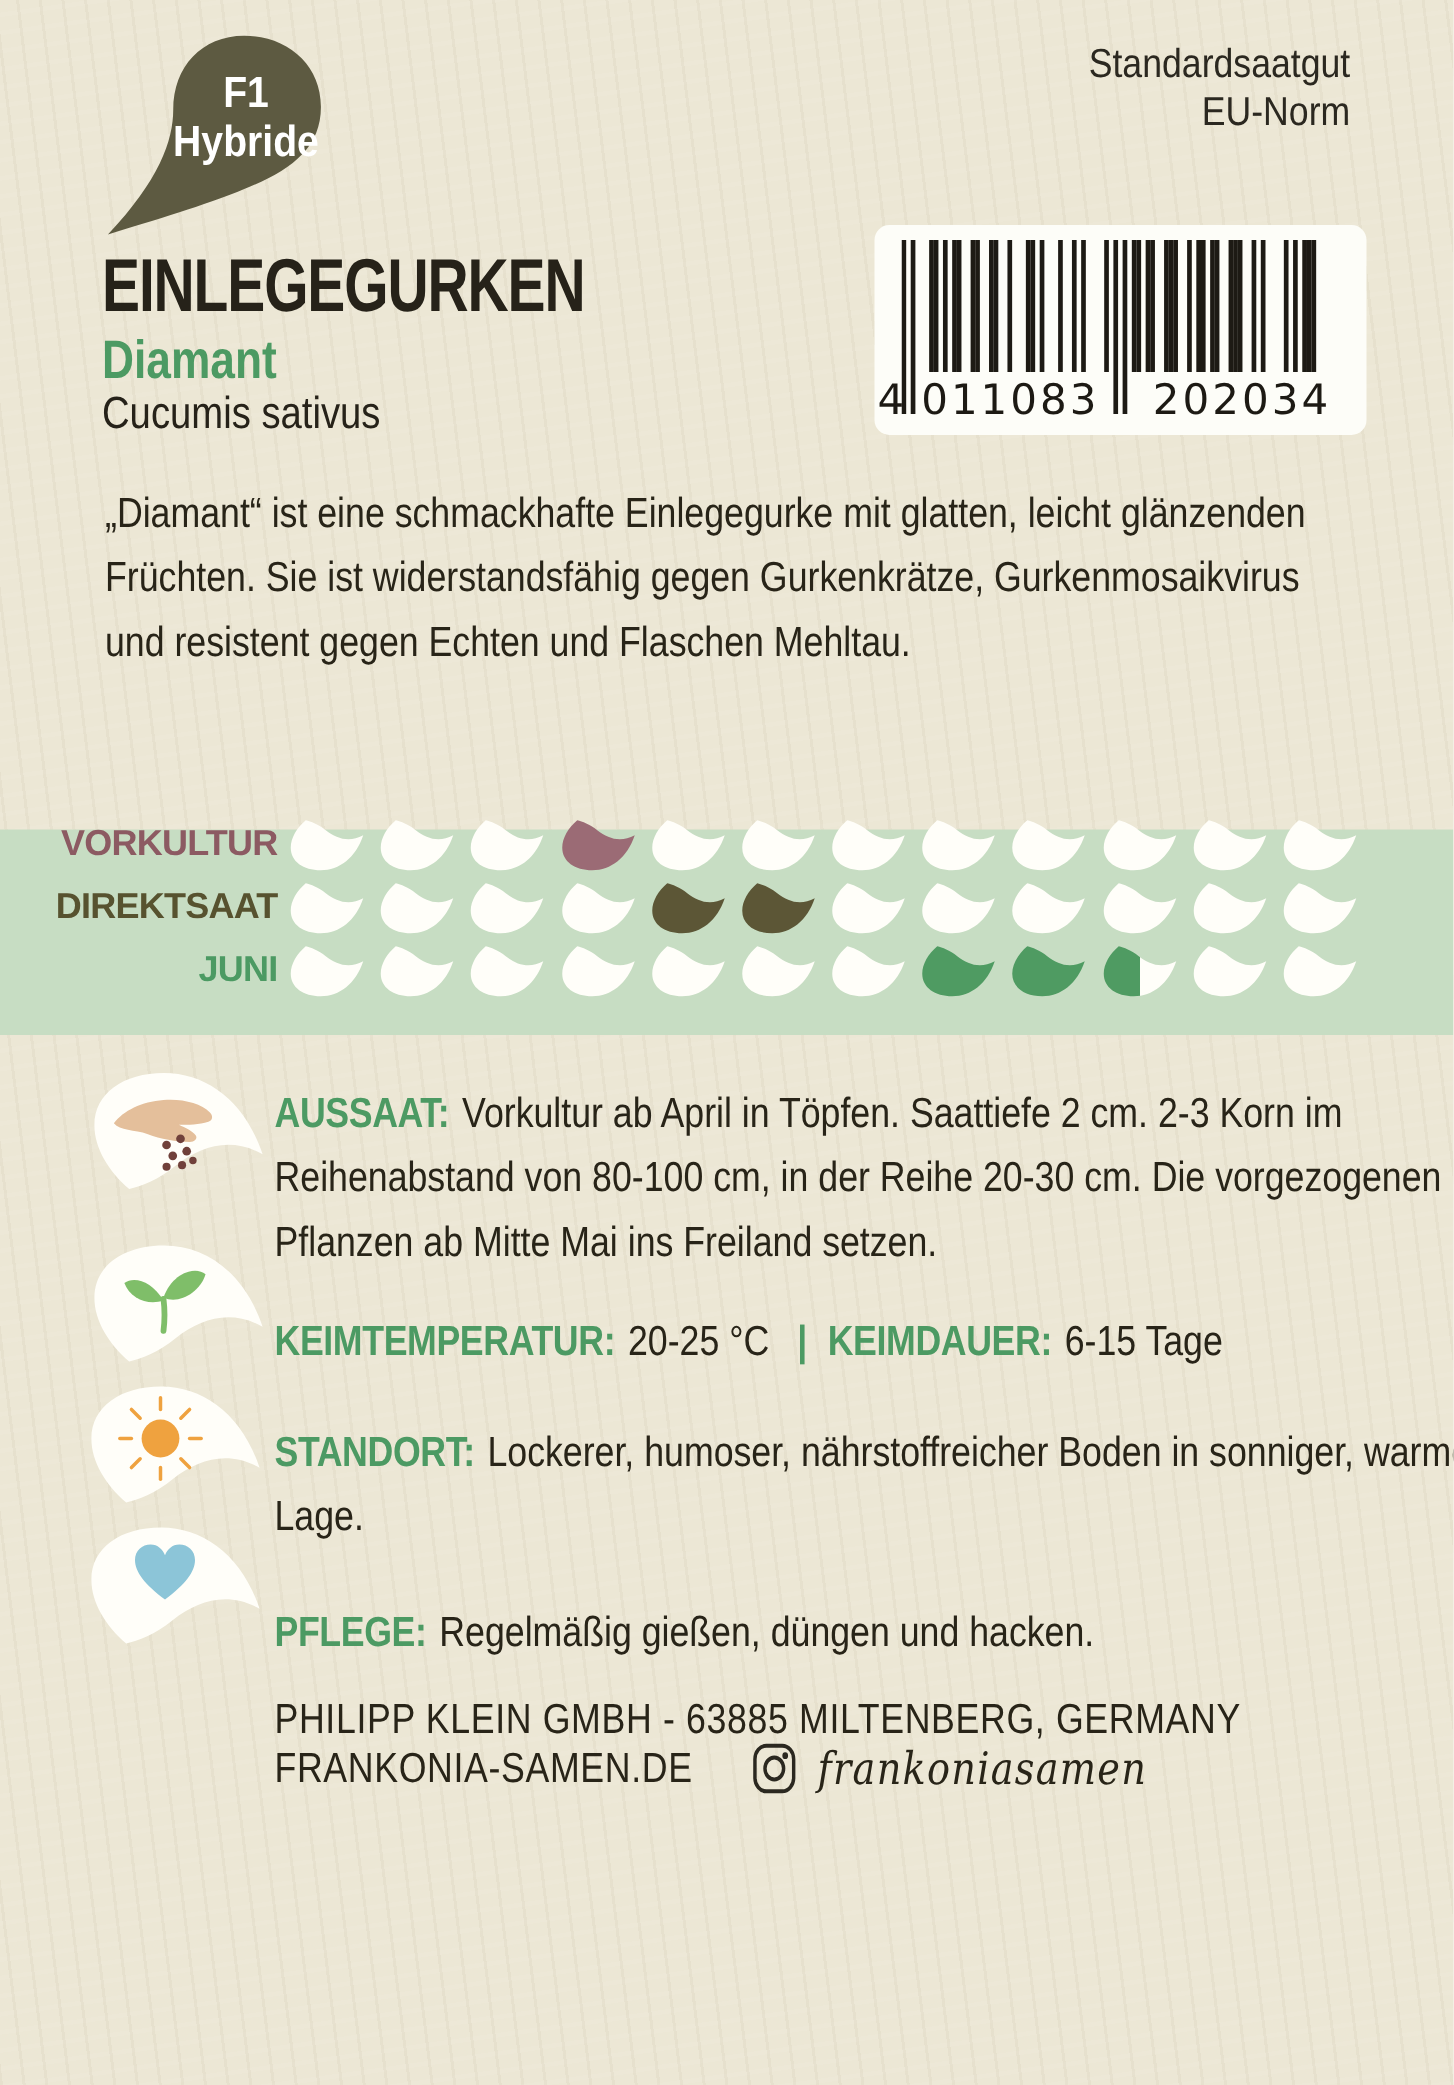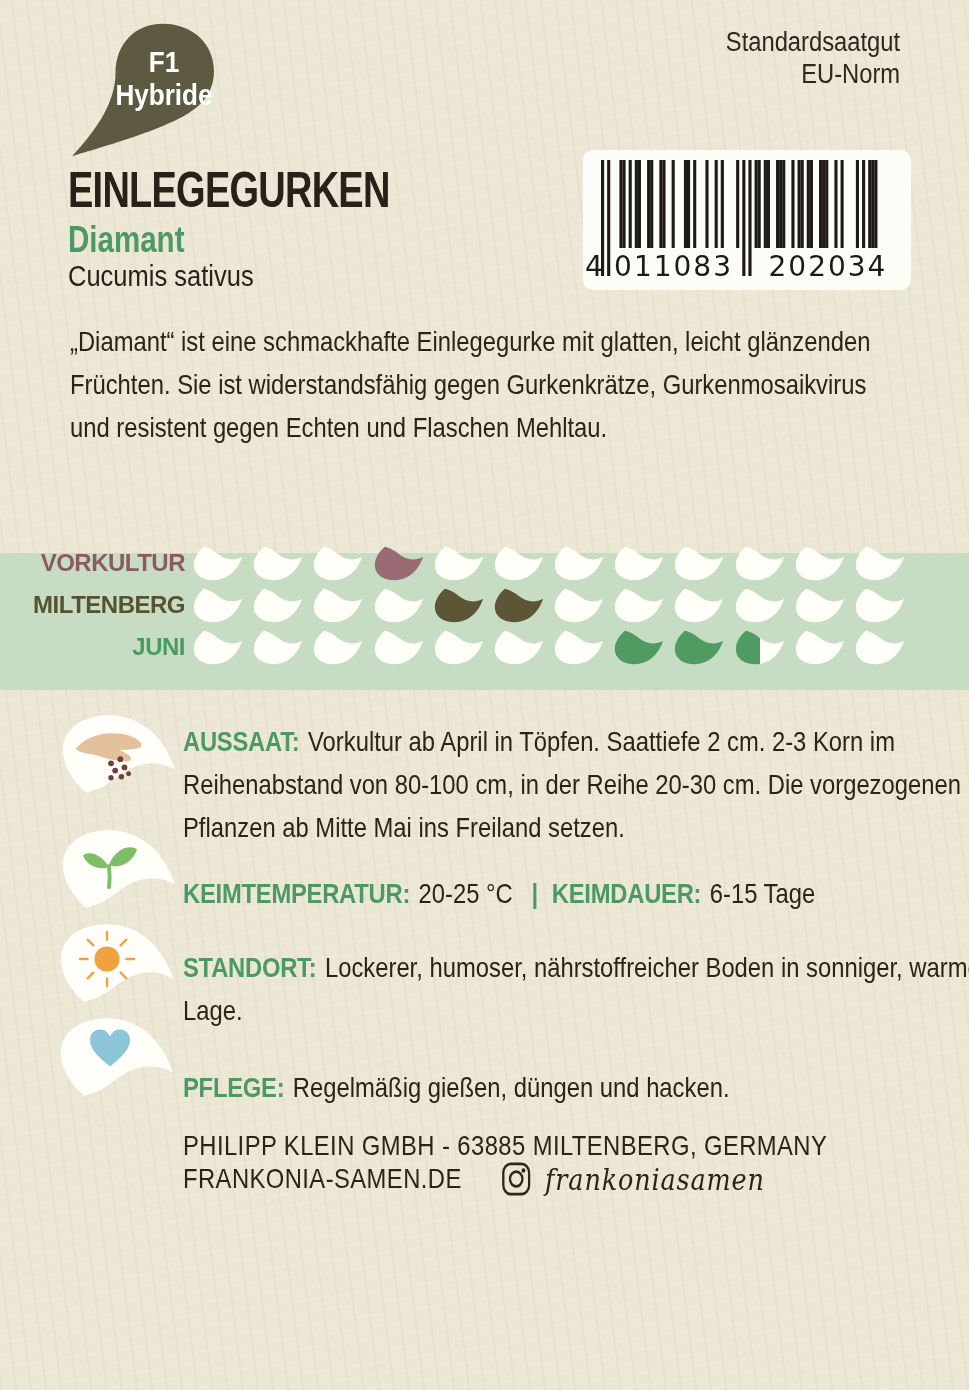--- a/index.html
+++ b/index.html
@@ -204,21 +204,21 @@
             </svg>
           </div>
           <div class="cal-cell">
             <svg viewBox="0 0 60 44">
               <path d="M13,2 C6,8 1,16 1,24 C1,35 11,42 25,42 C40,42 53,32 59,14 C48,20 38,17 29,10 C23,5 17,3 13,2 Z" fill="#fffef9"></path>
             </svg>
           </div>
         </div>
       </div>
       <div class="cal-row">
-        <div class="cal-label" style="color: rgb(87, 82, 47);">MILTENBERG</div>
+        <div class="cal-label" style="color: rgb(87, 82, 47);">DIREKTSAAT</div>
         <div class="cal-cells">
           <div class="cal-cell">
             <svg viewBox="0 0 60 44">
               <path d="M13,2 C6,8 1,16 1,24 C1,35 11,42 25,42 C40,42 53,32 59,14 C48,20 38,17 29,10 C23,5 17,3 13,2 Z" fill="#fffef9"></path>
             </svg>
           </div>
           <div class="cal-cell">
             <svg viewBox="0 0 60 44">
               <path d="M13,2 C6,8 1,16 1,24 C1,35 11,42 25,42 C40,42 53,32 59,14 C48,20 38,17 29,10 C23,5 17,3 13,2 Z" fill="#fffef9"></path>
             </svg>

